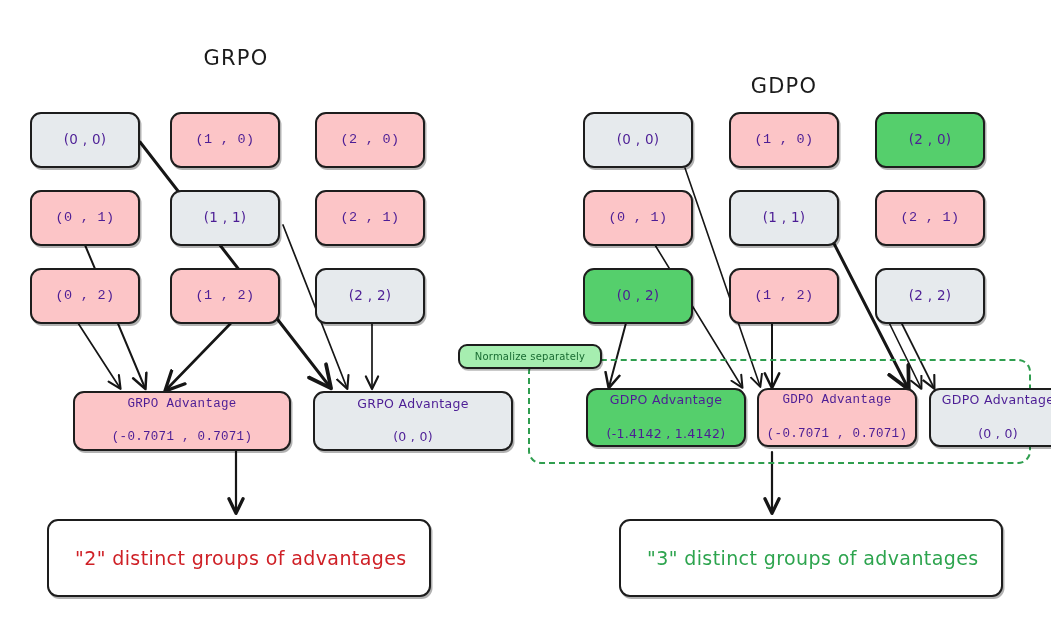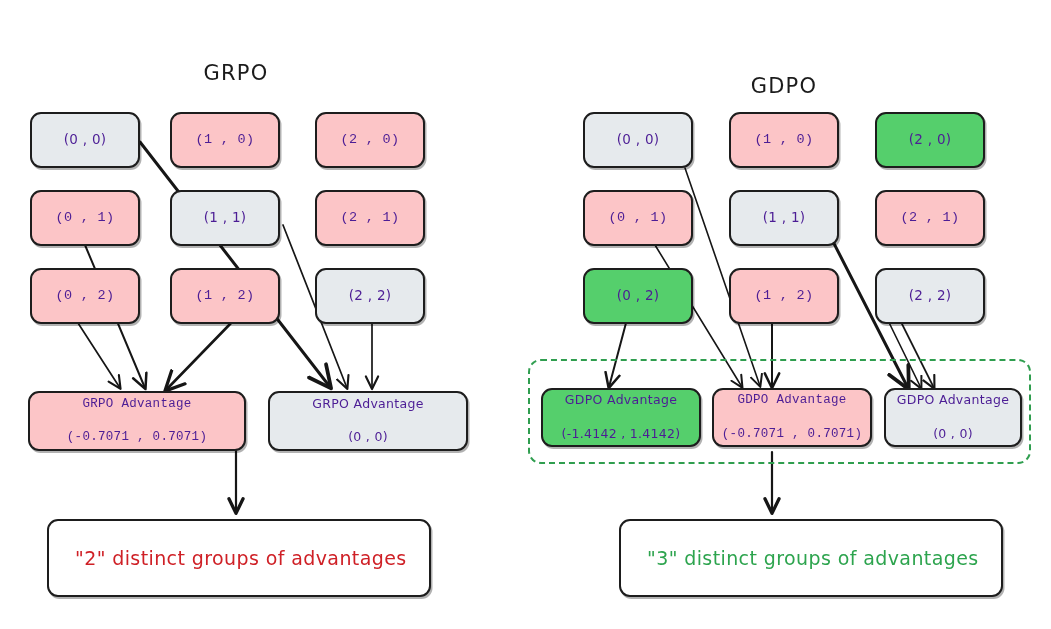--- a/index.html
+++ b/index.html
@@ -43,20 +43,21 @@
   .node.grey {background:#e6eaed;}
   .node.pink {background:#fcc5c7;font-family:Liberation Mono, monospace;}
   .node.green{background:#55cf6c;}
   .node.white{background:#ffffff;}
 
   .adv{
     font-size:12.5px;
     line-height:1.35;
     white-space:pre-line;
     padding:2px 4px;
+    margin-left:45px;
   }
 
   .conclusion{
     font-size:19px;
     letter-spacing:.4px;
     justify-content:flex-start;
     padding-left:26px;
   }
   .conclusion.red  {color:#cf2026;}
   .conclusion.greenfg{color:#2da44e;}
@@ -159,21 +160,21 @@
 
     <g>
       <path d="M878,300 L921,388" stroke-width="1.6" marker-end="url(#ah)"></path>
     </g>
 
     <g>
       <path d="M772,452 L772,512" stroke-width="2.2" marker-end="url(#ahT)"></path>
     </g>
   </svg>
 
-  <div class="panel-title" style="left:236px;top:61px;">GRPO</div>
+  <div class="panel-title" style="left:236px;top:46px;">GRPO</div>
 
   <div class="node grey" style="left:30px;top:112px;width:110px;height:56px;">
     <span>(0 , 0)</span>
   </div>
   <div class="node pink" style="left:170px;top:112px;width:110px;height:56px;">
     <span>(1 , 0)</span>
   </div>
   <div class="node pink" style="left:315px;top:112px;width:110px;height:56px;">
     <span>(2 , 0)</span>
   </div>
@@ -242,20 +243,23 @@
   </div>
   <div class="node pink" style="left:729px;top:268px;width:110px;height:56px;">
     <span>(1 , 2)</span>
   </div>
   <div class="node grey" style="left:875px;top:268px;width:110px;height:56px;">
     <span>(2 , 2)</span>
   </div>
 
   <div class="dash-group" style="left:528px;top:359px;width:503px;height:105px;"></div>
 
+  <div class="tag" style="left:458px;top:344px;width:144px;height:25px;">
+    <span>Normalize separately</span>
+  </div>
 
   <div class="node green adv" style="left:541px;top:388px;width:160px;height:59px;">
     <div>
       <div>GDPO Advantage</div>
       <div>(-1.4142 , 1.4142)</div>
     </div>
   </div>
   <div class="node pink adv" style="left:712px;top:388px;width:160px;height:59px;">
     <div>
       <div>GDPO Advantage</div>

